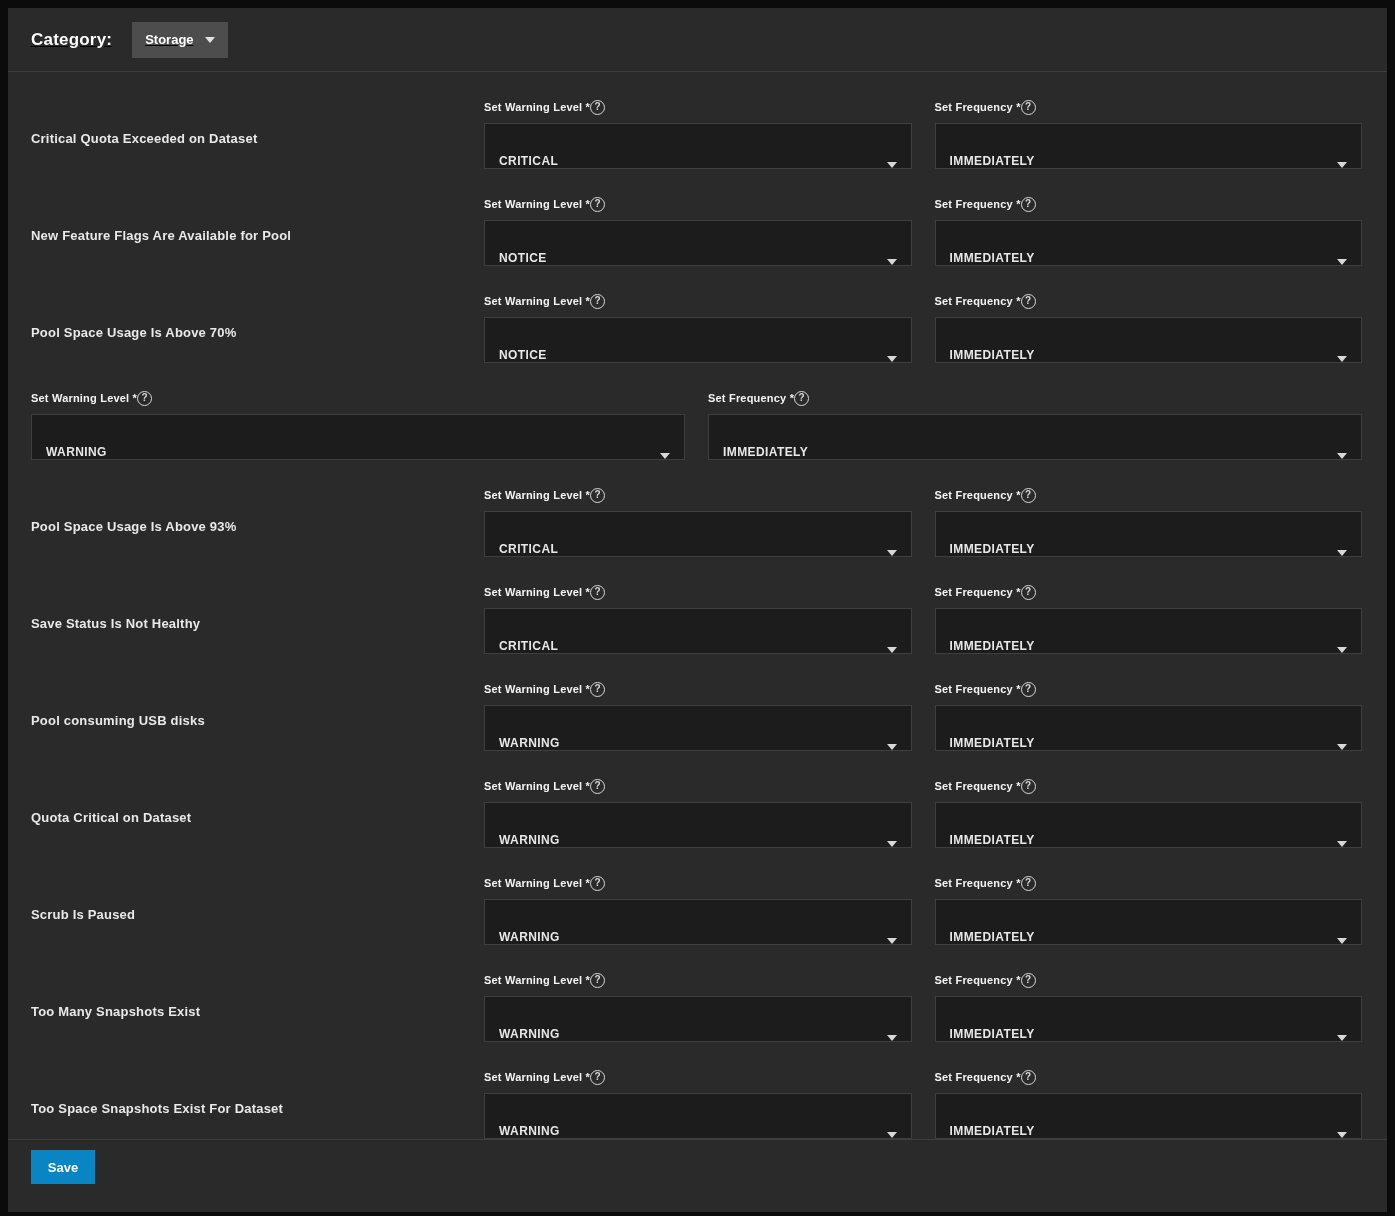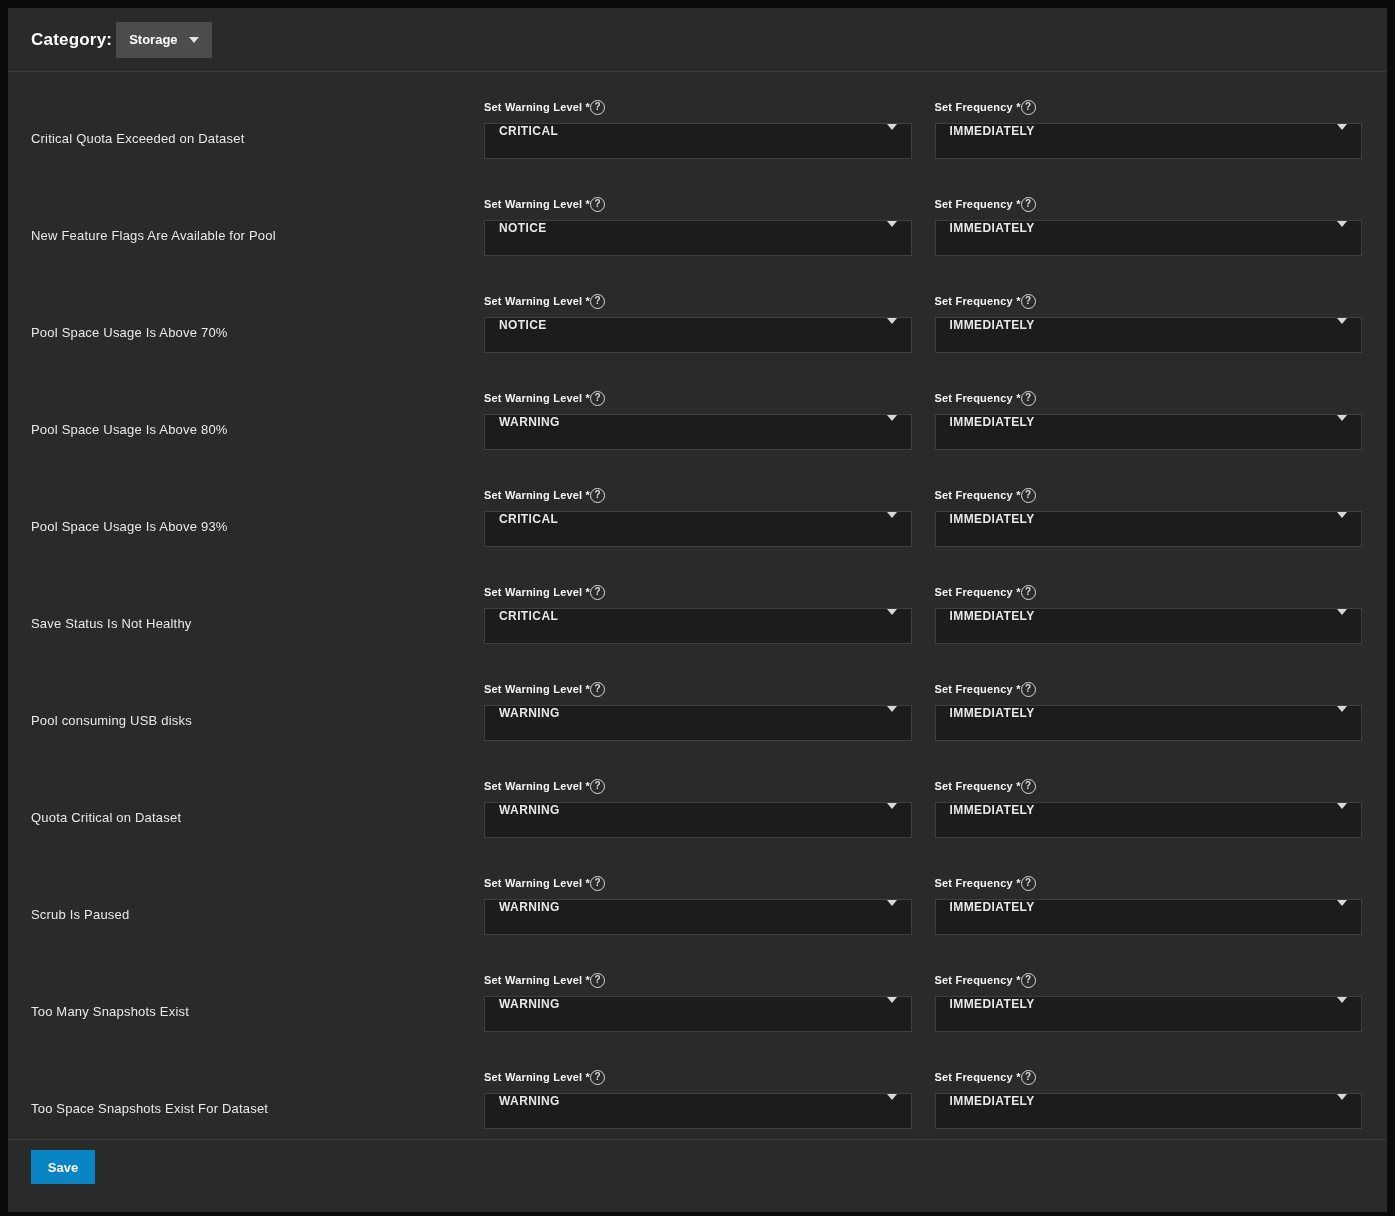--- a/index.html
+++ b/index.html
@@ -17,27 +17,28 @@
     display: flex; flex-direction: column;
     overflow: hidden;
   }
 
   
   .header {
     height: 64px; flex: 0 0 64px;
     display: flex; align-items: center;
     padding: 0 25px 0 23px;
     border-bottom: 1px solid #3d3d3d;
+    text-decoration: underline;
   }
   .cat-label {
     color: #ffffff; font-size: 17px; font-weight: 700;
     letter-spacing: 0.2px;
   }
   .cat-select {
-    margin-left: 4px;
+    margin-left: 20px;
     height: 36px; min-width: 94px;
     background: #4d4d4d; border: none; outline: none;
     color: #ffffff; font-family: inherit;
     font-size: 13px; font-weight: 700;
     display: flex; align-items: center; justify-content: center;
     gap: 11px; padding: 0 13px;
     cursor: pointer;
   }
   .caret {
     width: 0; height: 0; display: inline-block;
@@ -51,44 +52,44 @@
   .row {
     height: 97px; flex: 0 0 97px;
     display: flex; gap: 23px;
     padding: 28px 25px 0 23px;
     align-items: flex-start;
   }
   .row-name {
     flex: 0 0 430px; width: 430px;
     margin-top: 23px; height: 30px;
     display: flex; align-items: center;
-    color: #e9e9e9; font-size: 13px; font-weight: 400;
+    color: #e9e9e9; font-size: 13px; font-weight: 700;
     letter-spacing: 0.2px;
   }
   .field { flex: 1 1 0; min-width: 0; }
   .field-label-row {
     display: flex; align-items: center; gap: 0;
     height: 14px; margin-bottom: 9px;
   }
   .field-label {
     color: #f5f5f5; font-size: 11px; font-weight: 600;
     letter-spacing: 0.2px; white-space: nowrap;
   }
   .help-icon {
     width: 15px; height: 15px; flex: 0 0 15px;
     border: 1px solid #d9d9d9; border-radius: 50%;
     color: #d9d9d9; font-size: 10px; font-weight: 700;
     display: inline-flex; align-items: center; justify-content: center;
     line-height: 1; cursor: pointer;
   }
   .select {
-    height: 36px;
+    height: 46px;
     background: #1c1c1c;
     border: 1px solid #3f3f3f;
-    display: flex; align-items: flex-start;
+    display: flex; align-items: flex-end;
     padding: 0 14px;
     cursor: pointer;
   }
   .select-value {
     flex: 1 1 auto;
     color: #e8e8e8; font-size: 12px; font-weight: 700;
     letter-spacing: 0.4px; white-space: nowrap; overflow: hidden;
   }
   .select .caret { border-top-color: #d8d8d8; }
 
@@ -193,21 +194,20 @@
         <span class="help-icon">?</span>
       </div>
       <div class="select">
         <span class="select-value">IMMEDIATELY</span>
         <span class="caret"></span>
       </div>
     </div>
   </div>
 
   <div class="row">
-    <div class="row-name">Pool Space Usage Is Above 80%</div>
 
     <div class="field">
       <div class="field-label-row">
         <span class="field-label">Set Warning Level *</span>
         <span class="help-icon">?</span>
       </div>
       <div class="select">
         <span class="select-value">WARNING</span>
         <span class="caret"></span>
       </div>

